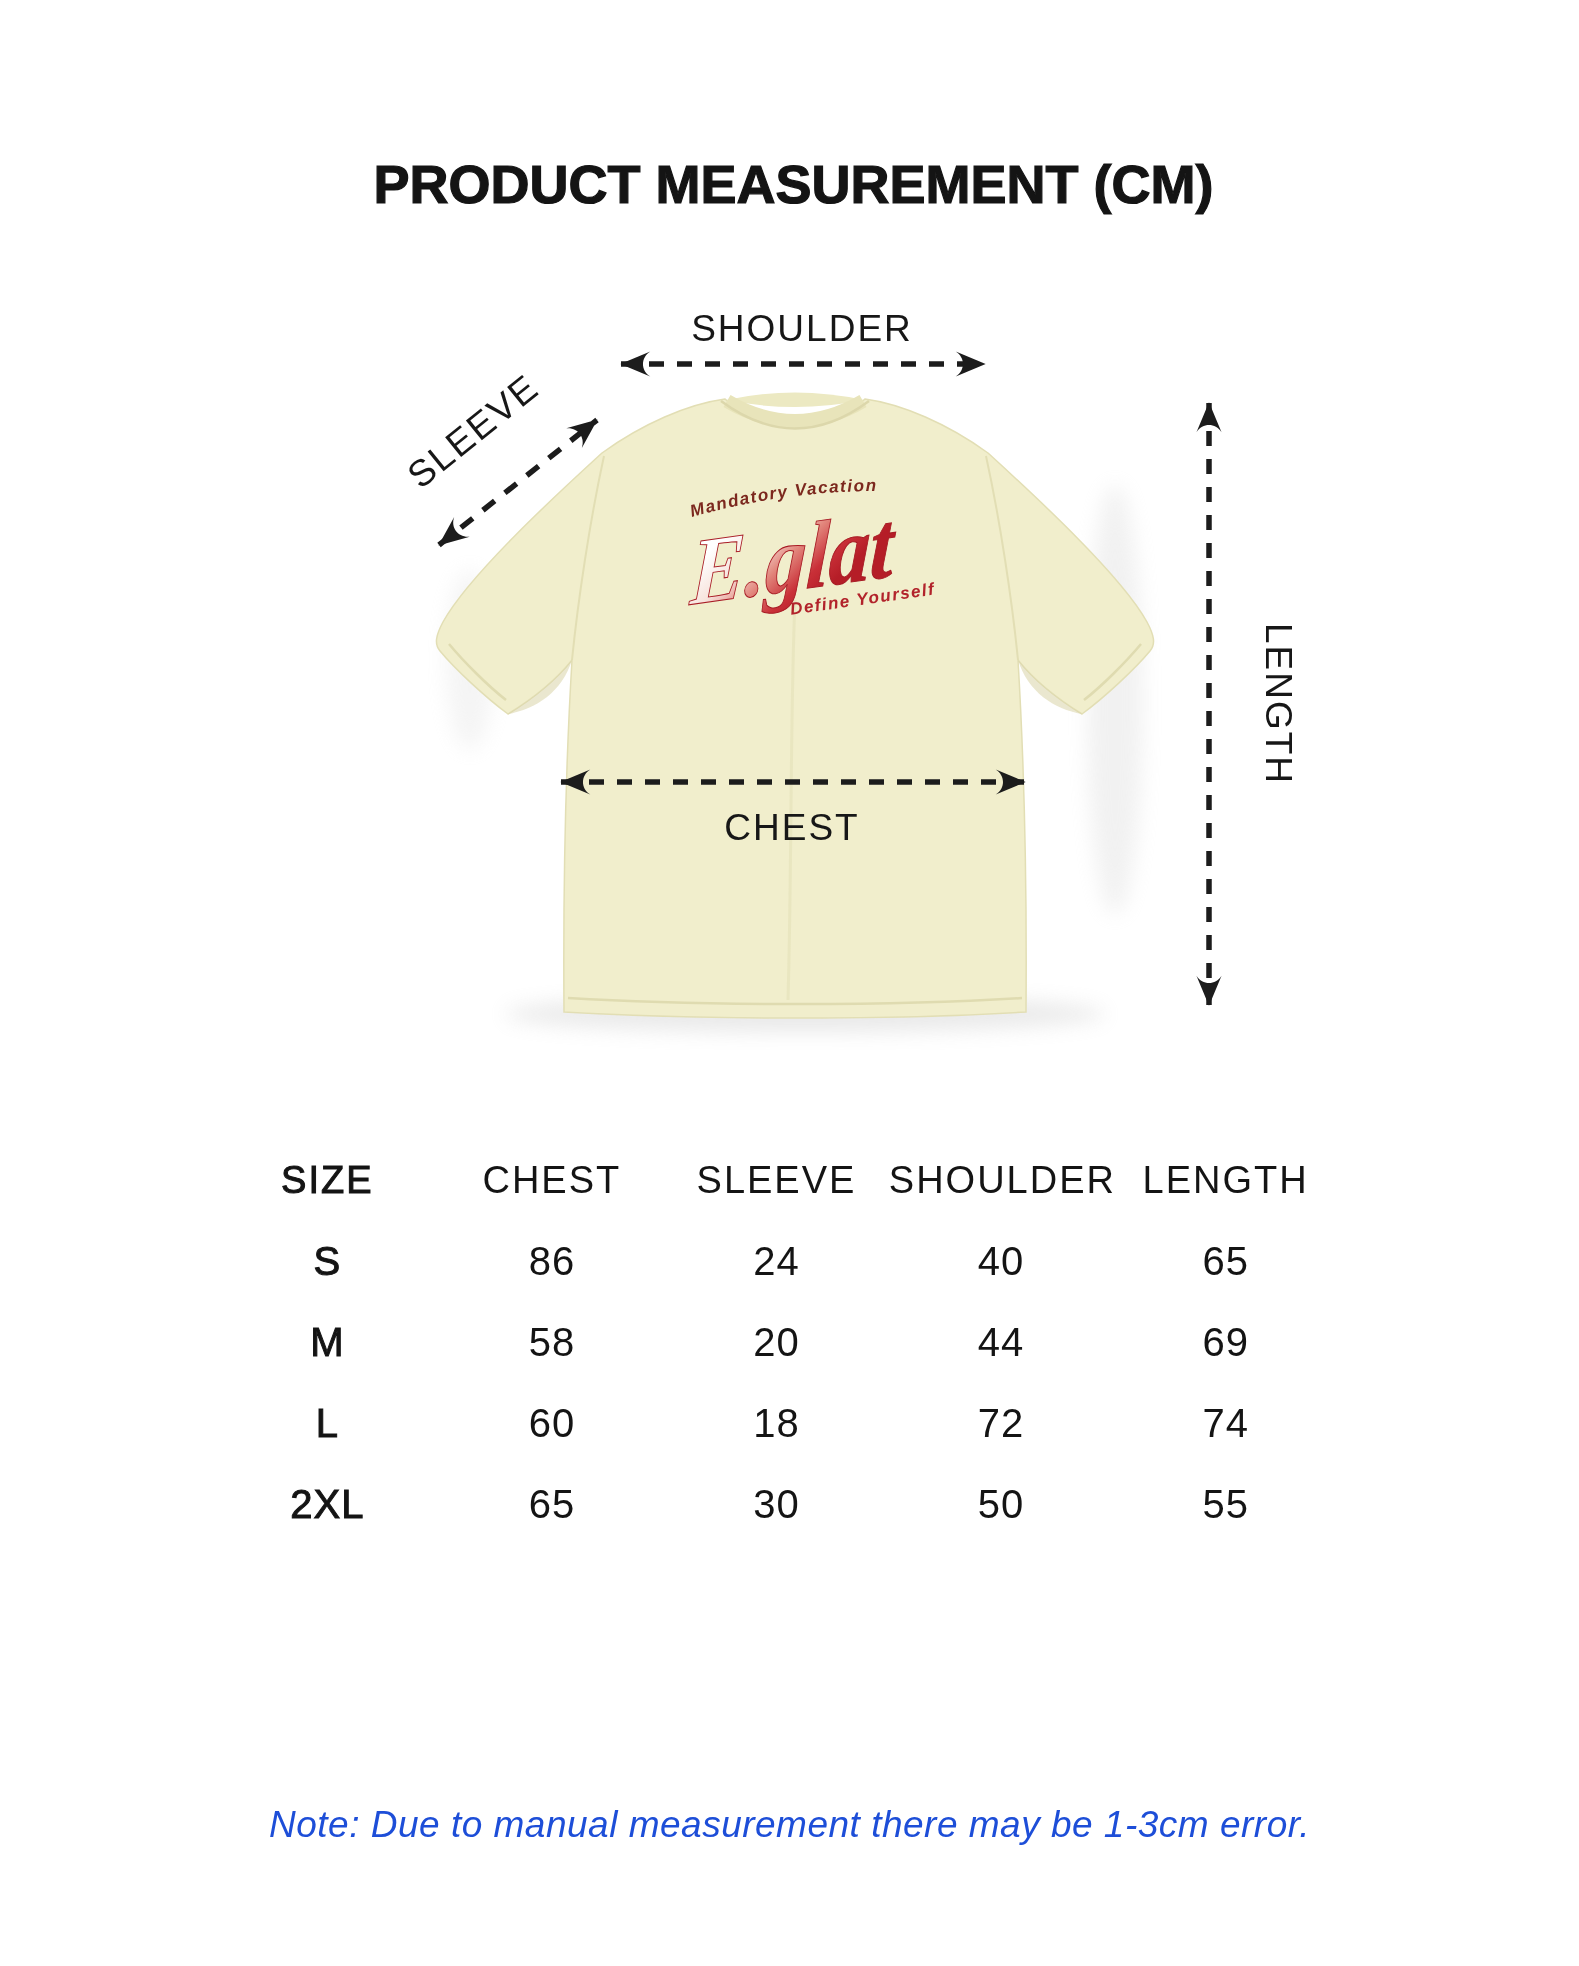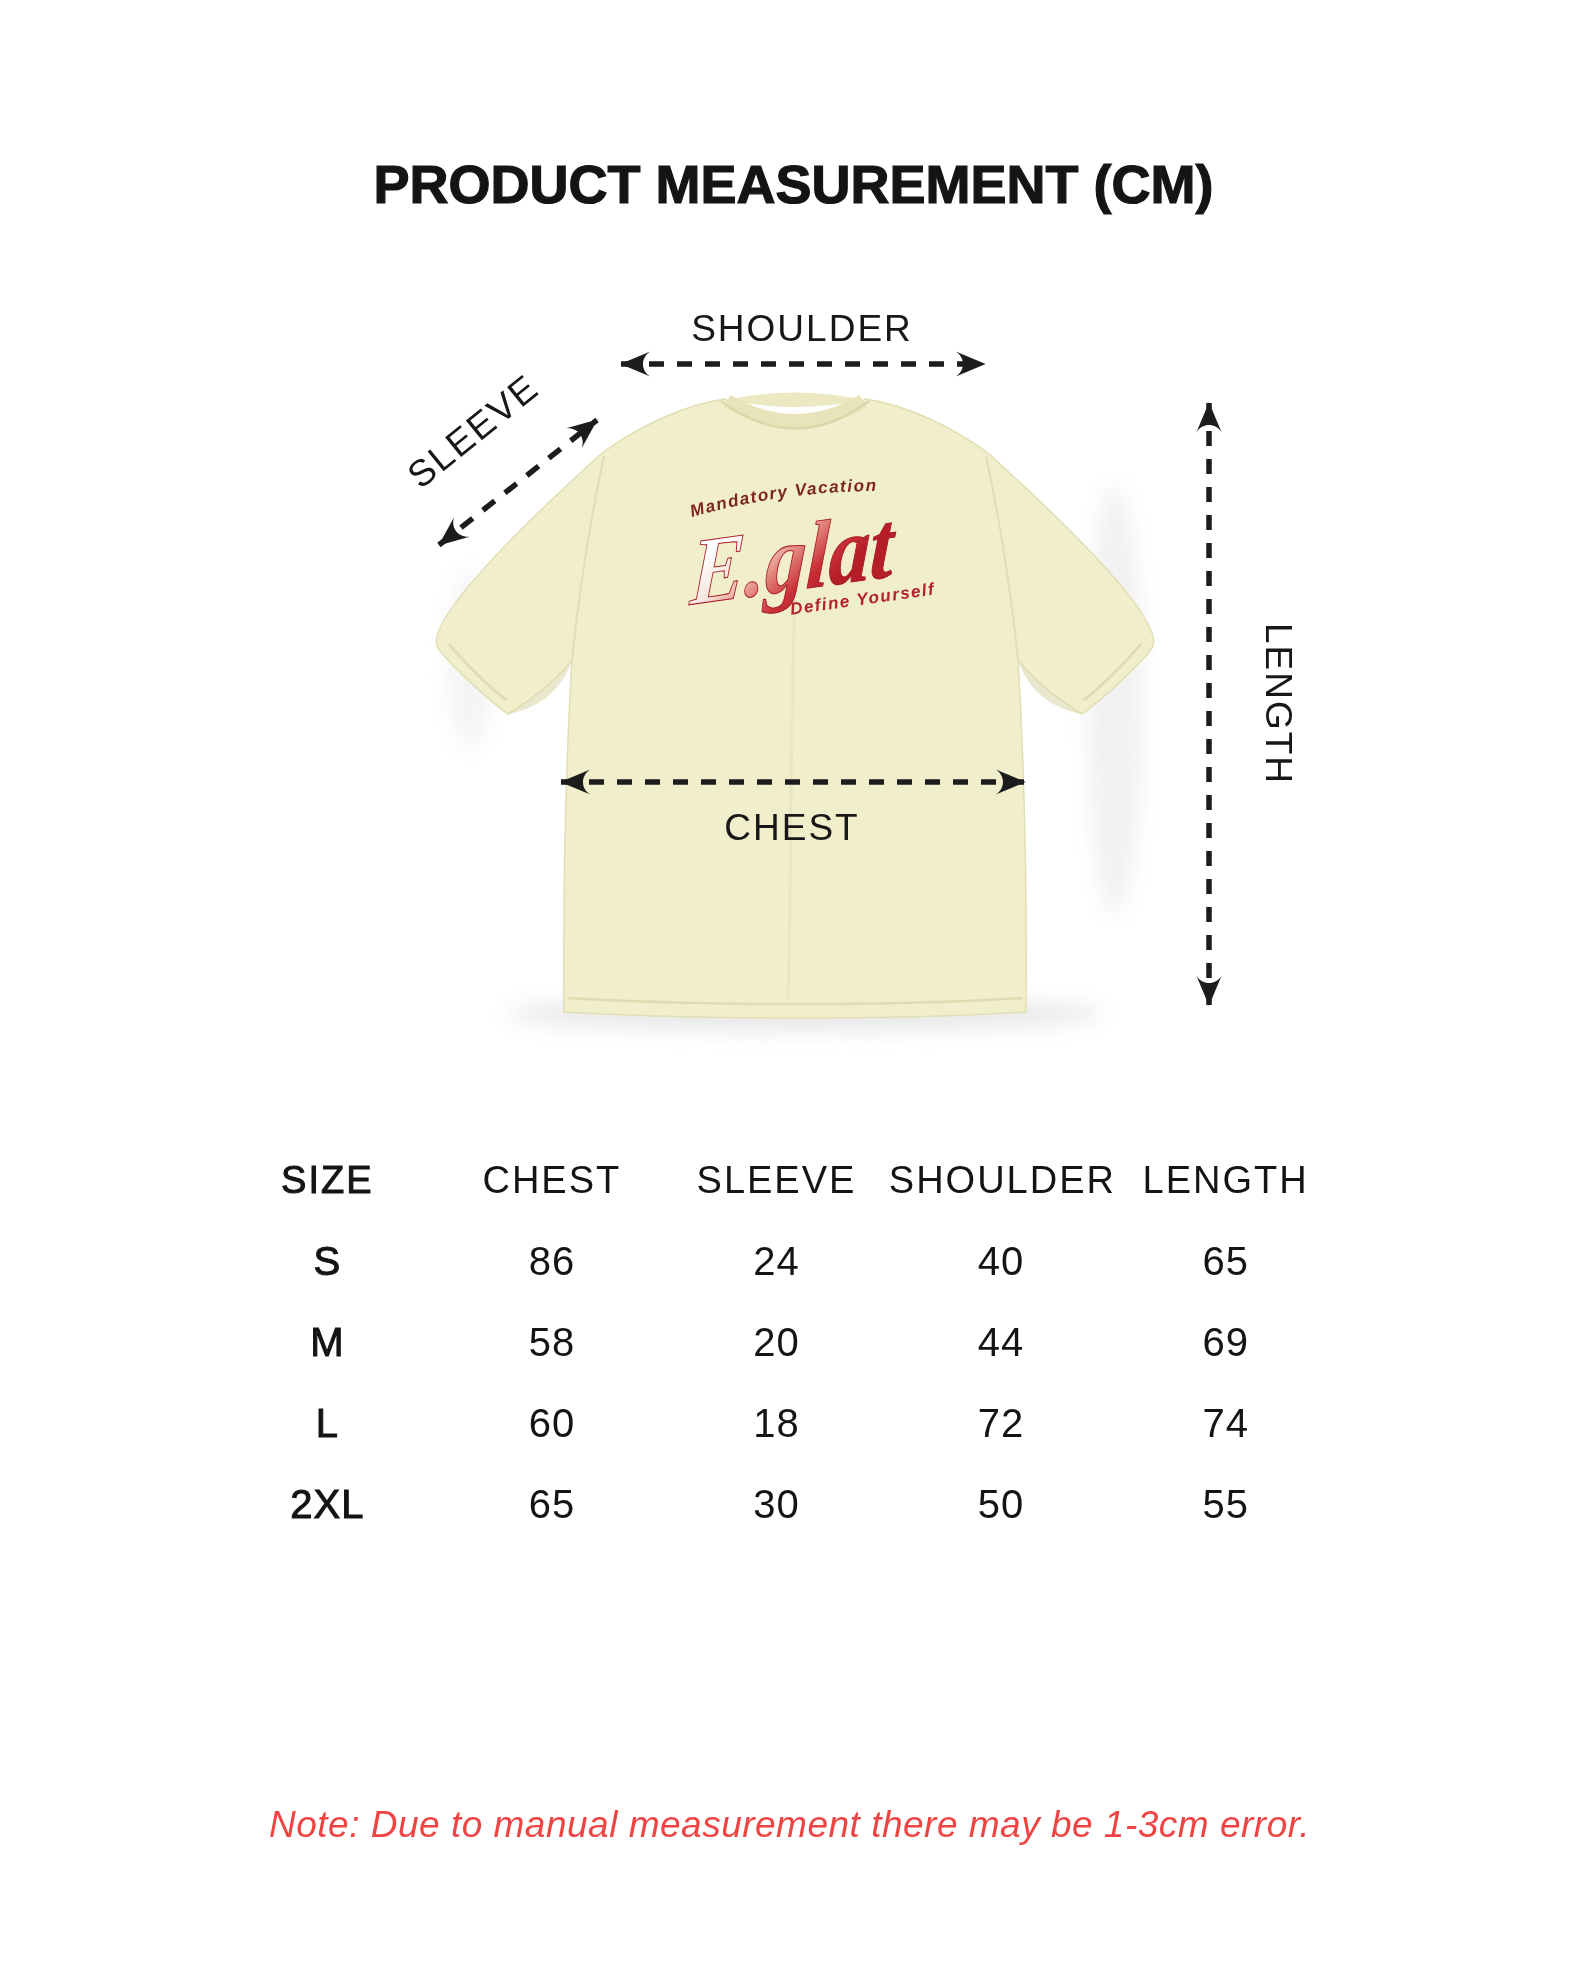--- a/index.html
+++ b/index.html
@@ -19,21 +19,21 @@
     letter-spacing:2px;
   }
   .dash-line{stroke:#1c1c1c;stroke-width:5.5;stroke-dasharray:15 13;fill:none;}
   .size-table{position:absolute;top:1140px;left:215px;width:1123px;}
   .t-row{display:flex;height:81px;align-items:center;}
   .t-cell{width:20%;text-align:center;font-size:40px;letter-spacing:1px;white-space:nowrap;}
   .t-row.header .t-cell{font-size:38px;letter-spacing:2px;}
   .t-cell.heavy{font-weight:400;-webkit-text-stroke:1px #141414;}
   .note-line{
     position:absolute;top:1804px;left:0;width:100%;text-align:center;
-    font-style:italic;font-size:37px;color:#ef4444;letter-spacing:0.5px;
+    font-style:italic;font-size:37px;color:#1d4ed8;letter-spacing:0.5px;
   }
 </style>
 </head>
 <body>
 
 <div class="page-title">PRODUCT MEASUREMENT (CM)</div>
 
 <svg class="diagram" width="1579" height="1100" viewBox="0 0 1579 1100">
   <defs>
     <marker id="arw" viewBox="0 0 14 12" refX="13.5" refY="6" markerWidth="5.6" markerHeight="5" orient="auto-start-reverse" markerUnits="strokeWidth">

